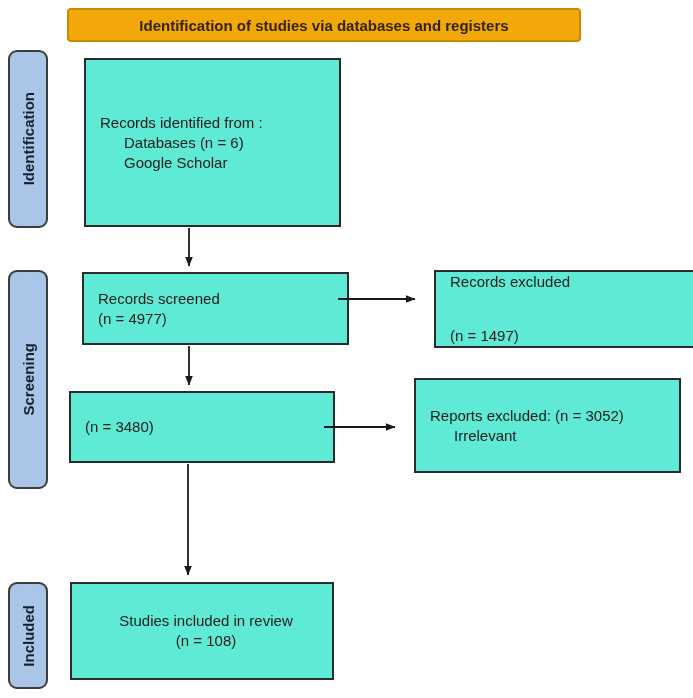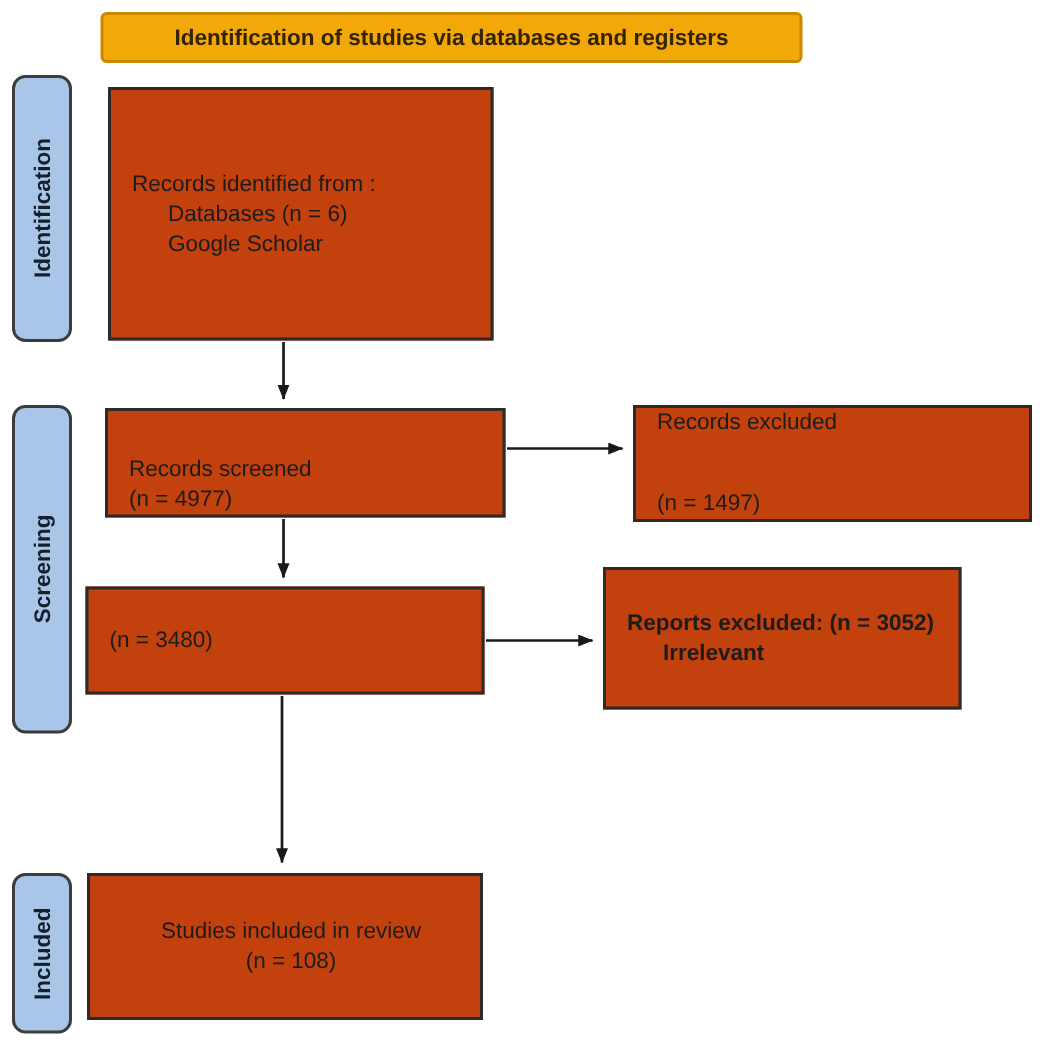--- a/index.html
+++ b/index.html
@@ -15,21 +15,21 @@
   *{margin:0;padding:0;box-sizing:border-box;}
   html,body{background:#ffffff;}
   body{font-family:"Liberation Sans", sans-serif;}
   #stage{
     position:relative;
     width:693px;height:698px;
     background:#ffffff;
     overflow:hidden;
   }
   .banner{
-    position:absolute;left:67px;top:8px;width:468px;height:34px;
+    position:absolute;left:67px;top:8px;width:514px;height:34px;
     background:var(--banner-bg);
     border:2px solid var(--banner-border);
     border-radius:4px;
     display:flex;align-items:center;justify-content:center;
     font-size:15px;font-weight:bold;color:var(--banner-text);
   }
   .stage-pill{
     position:absolute;left:8px;width:40px;
     background:var(--stage-bg);
     border:2px solid var(--stage-border);
@@ -40,32 +40,32 @@
     writing-mode:vertical-rl;
     transform:rotate(180deg);
     font-size:15px;font-weight:bold;color:var(--stage-text);
     white-space:nowrap;
   }
   #pill-identification{top:50px;height:178px;}
   #pill-screening{top:270px;height:219px;}
   #pill-included{top:582px;height:107px;}
   .node{
     position:absolute;
-    background:#c2410c;
+    background:#5eead4;
     border:2px solid var(--box-border);
     display:flex;flex-direction:column;justify-content:center;
-    font-size:15px;line-height:20px;color:#1c1c1c;
+    font-size:15px;line-height:20px;color:#1c1c1c;margin-left:12px;
   }
   .node .ln{padding-left:14px;padding-right:6px;}
   .node .ln.indent{padding-left:38px;}
   #box-records-identified{left:72px;top:58px;width:257px;height:169px;}
-  #box-records-screened{left:70px;top:272px;width:267px;height:73px;justify-content:flex-end;}
+  #box-records-screened{left:70px;top:272px;width:267px;height:73px;}
   #box-records-excluded{left:422px;top:270px;width:266px;height:78px;justify-content:space-between;}
   #box-reports-assessed{left:57px;top:391px;width:266px;height:72px;}
-  #box-reports-excluded{left:402px;top:378px;width:239px;height:95px;font-weight:bold;}
+  #box-reports-excluded{left:402px;top:378px;width:267px;height:95px;}
   #box-studies-included{left:58px;top:582px;width:264px;height:98px;text-align:center;}
   svg.arrows{
     position:absolute;left:0;top:0;width:693px;height:698px;
     pointer-events:none;
   }
   svg.arrows line{stroke:var(--arrow);stroke-width:1.8;}
 </style>
 </head>
 <body>
 

